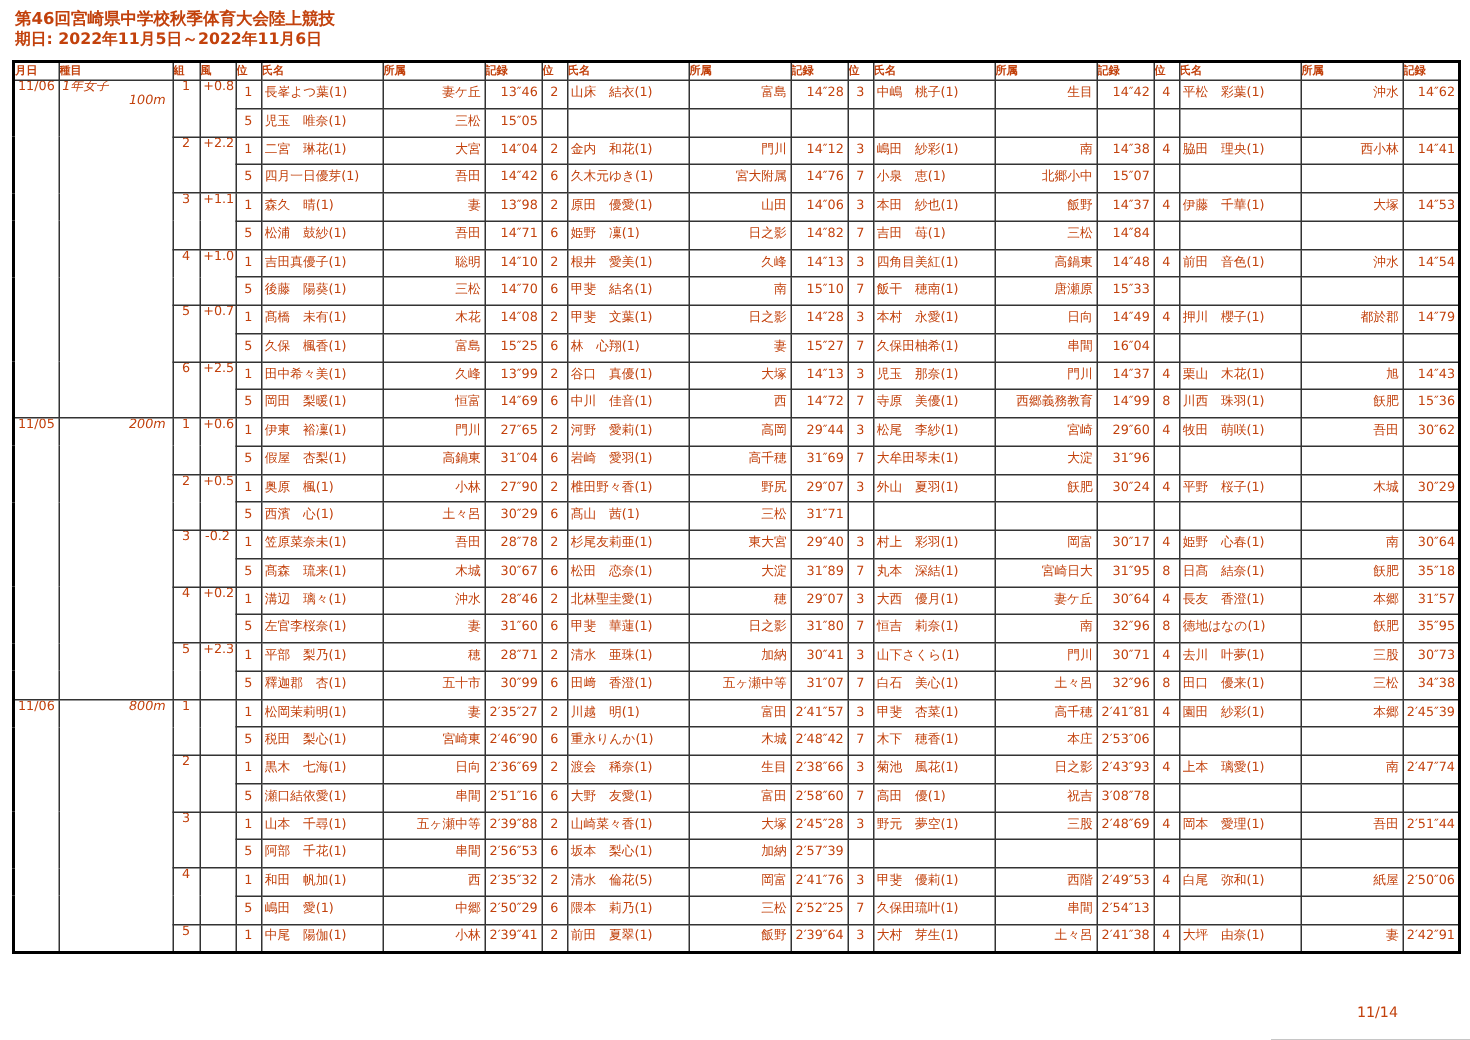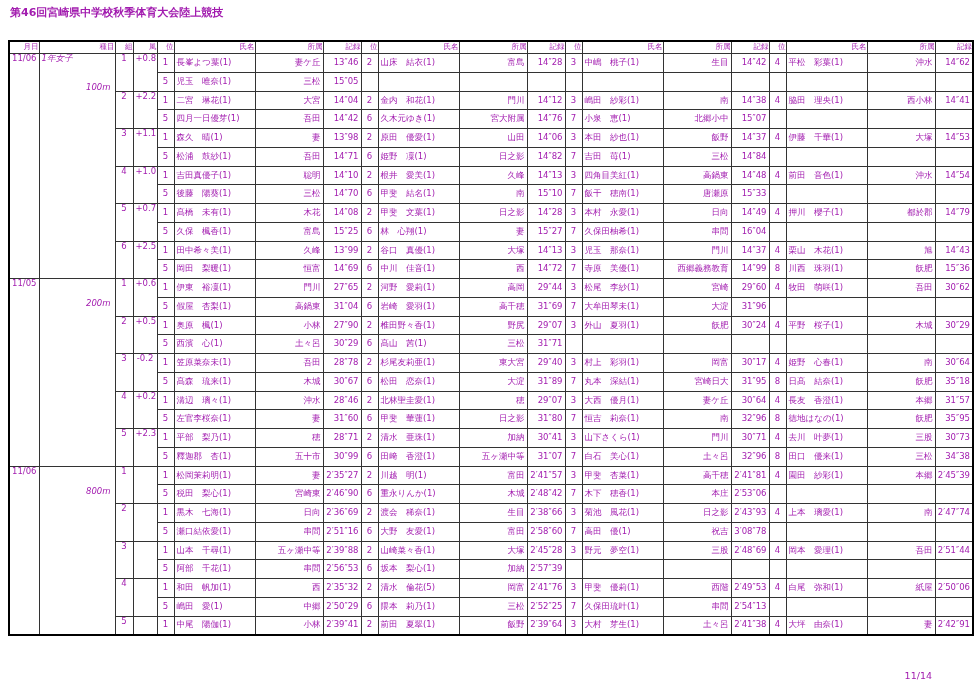--- a/index.html
+++ b/index.html
@@ -1,56 +1,57 @@
 <!DOCTYPE html>
 <html><head>
 <meta charset="utf-8">
 <style>
   html,body { margin:0; padding:0; background:#9a9a9a; }
   .page {
     position:relative; width:980px; height:693px; background:#ffffff;
-    font-family:"DejaVu Sans","Liberation Sans",sans-serif; color:#a21caf;
+    font-family:"DejaVu Sans","Liberation Sans",sans-serif; color:#c2410c;
     overflow:hidden; margin:0 auto;
   }
   .meta-block { position:absolute; left:10px; top:6px; line-height:1.25; }
   .meta-line1 { font-size:11px; font-weight:bold; }
   .meta-line2, .meta-line3 { font-size:10.5px; font-weight:bold; }
   .sheet-title {
     position:absolute; left:220px; top:12px; width:680px; text-align:center;
     font-size:19px; font-weight:bold; letter-spacing:1px;
   }
   table.records {
     position:absolute; left:8px; top:40px; width:964px;
     border-collapse:collapse; table-layout:fixed;
     border:2px solid #000;
   }
   table.records th, table.records td {
     border:1px solid #333; padding:0 2px; overflow:hidden; white-space:nowrap;
     font-size:8.5px; line-height:1.1;
   }
-  table.records thead th { font-size:7.5px; height:11px; padding:0; text-align:right; font-weight:normal; }
+  table.records thead th { font-size:7.5px; height:11px; padding:0; text-align:left; font-weight:bold; }
   table.records tbody tr { height:18.75px; }
   td.c-date { vertical-align:top; text-align:right; font-size:8px; padding-top:1px;margin-top:44px; }
   td.c-event { vertical-align:top; font-size:8.5px; padding-top:1px;font-style:italic; }
   td.c-event .cat { text-align:left; font-size:8.5px; }
-  td.c-event .ev { text-align:right; font-size:8.5px; padding-right:2px;margin-top:20px; }
+  td.c-event .ev { text-align:right; font-size:8.5px; padding-right:2px; }
   td.c-heat, td.c-wind { vertical-align:top; text-align:center; font-size:8.5px; padding-top:3px; }
   td.c-rank { text-align:center; font-size:8.5px; }
   td.c-name { text-align:left; font-size:8.5px; }
   td.c-team { text-align:right; font-size:8.5px; }
   td.c-record { text-align:right; font-size:8px; }
   .page-number { position:absolute; right:48px; bottom:12px; font-size:9.5px; }
 </style>
 </head>
 <body>
 
 <div class="page">
 
   <div class="meta-block">
     <div class="meta-line1">第46回宮崎県中学校秋季体育大会陸上競技</div>
+    <div class="meta-line2">期日: 2022年11月5日～2022年11月6日</div>
   </div>
 
 
   <table class="records">
     <colgroup>
       <col style="width:30px">
         <col style="width:76px">
         <col style="width:18px">
         <col style="width:24px">
       <col style="width:17px">

